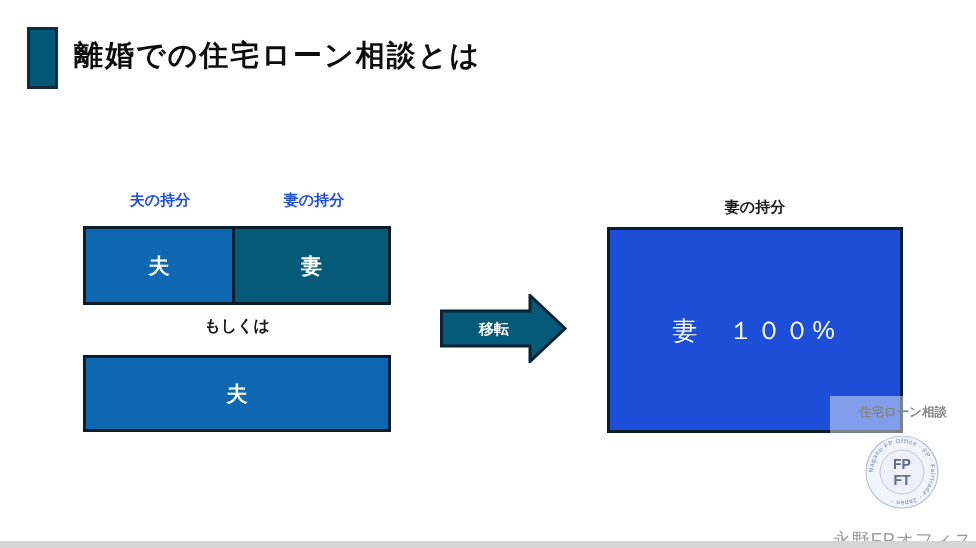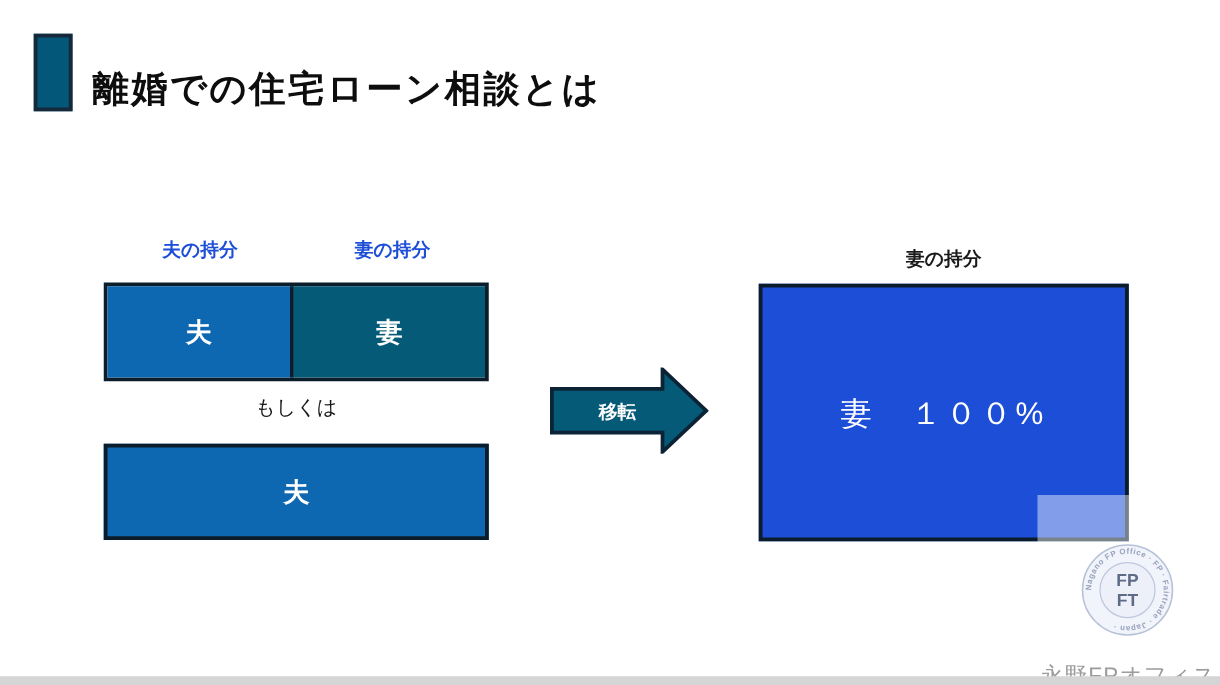--- a/index.html
+++ b/index.html
@@ -3,31 +3,31 @@
 <meta charset="utf-8">
 <style>
   html,body{margin:0;padding:0;background:#fff;}
   .slide{
     position:relative;width:976px;height:548px;background:#ffffff;overflow:hidden;
     font-family:"Liberation Sans","DejaVu Sans",sans-serif;color:#111;
   }
   .abs{position:absolute;}
   
   .title-marker{left:27px;top:27px;width:31px;height:62px;background:#03587a;border:3px solid #16293b;box-sizing:border-box;}
-  .title-text{left:74px;top:52px;font-size:29px;font-weight:bold;letter-spacing:2px;color:#0d0d0d;white-space:nowrap;}
+  .title-text{left:74px;top:36px;font-size:29px;font-weight:bold;letter-spacing:2px;color:#0d0d0d;white-space:nowrap;}
   
   .subtitle{left:250px;top:117px;width:550px;text-align:center;font-size:19px;font-weight:bold;color:#161616;white-space:nowrap;}
   
   .share-labels{left:83px;top:191px;width:308px;display:flex;}
   .share-labels .lbl{flex:1;text-align:center;font-size:15px;font-weight:600;color:#1d4ed8;}
   .bar-split{left:83px;top:226px;width:308px;height:79px;display:flex;border:3px solid #0b1c2a;box-sizing:border-box;}
   .bar-split .cell{display:flex;align-items:center;justify-content:center;color:#fff;font-size:21px;font-weight:bold;}
   .bar-split .cell.husband{width:149px;background:#0e67b1;border-right:3px solid #0b1c2a;box-sizing:border-box;}
   .bar-split .cell.wife{flex:1;background:#055a78;}
-  .or-text{left:83px;top:316px;width:308px;text-align:center;font-size:16px;font-weight:400;color:#161616;}
+  .or-text{left:83px;top:316px;width:308px;text-align:center;font-size:16px;font-weight:700;color:#161616;}
   .bar-full{left:83px;top:355px;width:308px;height:77px;background:#0e67b1;border:3px solid #0b1c2a;box-sizing:border-box;
     display:flex;align-items:center;justify-content:center;color:#fff;font-size:21px;font-weight:bold;}
   
   .arrow-wrap{left:440px;top:294px;width:127px;height:69px;}
   
   .right-label{left:607px;top:198px;width:296px;text-align:center;font-size:15px;font-weight:600;color:#1a1a1a;}
   .big-box{left:607px;top:227px;width:296px;height:206px;background:#1d4ed8;border:3px solid #0b1c2a;box-sizing:border-box;
     display:flex;align-items:center;justify-content:center;color:#fff;font-size:25px;letter-spacing:3px;white-space:nowrap;}
   
   .watermark{left:830px;top:396px;width:146px;height:152px;background:rgba(255,255,255,0.45);}
@@ -65,20 +65,21 @@
     <svg width="127" height="69" viewBox="0 0 127 69">
       <polygon points="1.5,17 90,17 90,1.5 125,34.5 90,67.5 90,52 1.5,52" fill="#055a78" stroke="#0b2334" stroke-width="3"></polygon>
       <text x="54" y="40" text-anchor="middle" fill="#ffffff" font-size="15" font-weight="bold">移転</text>
     </svg>
   </div>
 
   <div class="abs right-label">妻の持分</div>
   <div class="abs big-box">妻　１００%</div>
 
   <div class="abs watermark">
+    <div class="wm-label">住宅ローン相談</div>
     <svg class="stamp" viewBox="0 0 80 80">
       <circle cx="40" cy="40" r="36" fill="rgba(240,242,250,0.85)" stroke="#b7c1d8" stroke-width="1.2"></circle>
       <circle cx="40" cy="40" r="22" fill="#edeff9" stroke="#bfc7dd" stroke-width="1"></circle>
       <defs>
         <path id="ringPath" d="M 11,40 a 29,29 0 1 1 58,0 a 29,29 0 1 1 -58,0"></path>
       </defs>
       <g transform="rotate(-8 40 40)">
         <text font-size="6.3" letter-spacing="0.5" fill="#96a2bc" font-weight="bold">
           <textPath href="#ringPath" startOffset="2%">Nagano FP Office · FP · Fairtrade · Japan ·</textPath>
         </text>

